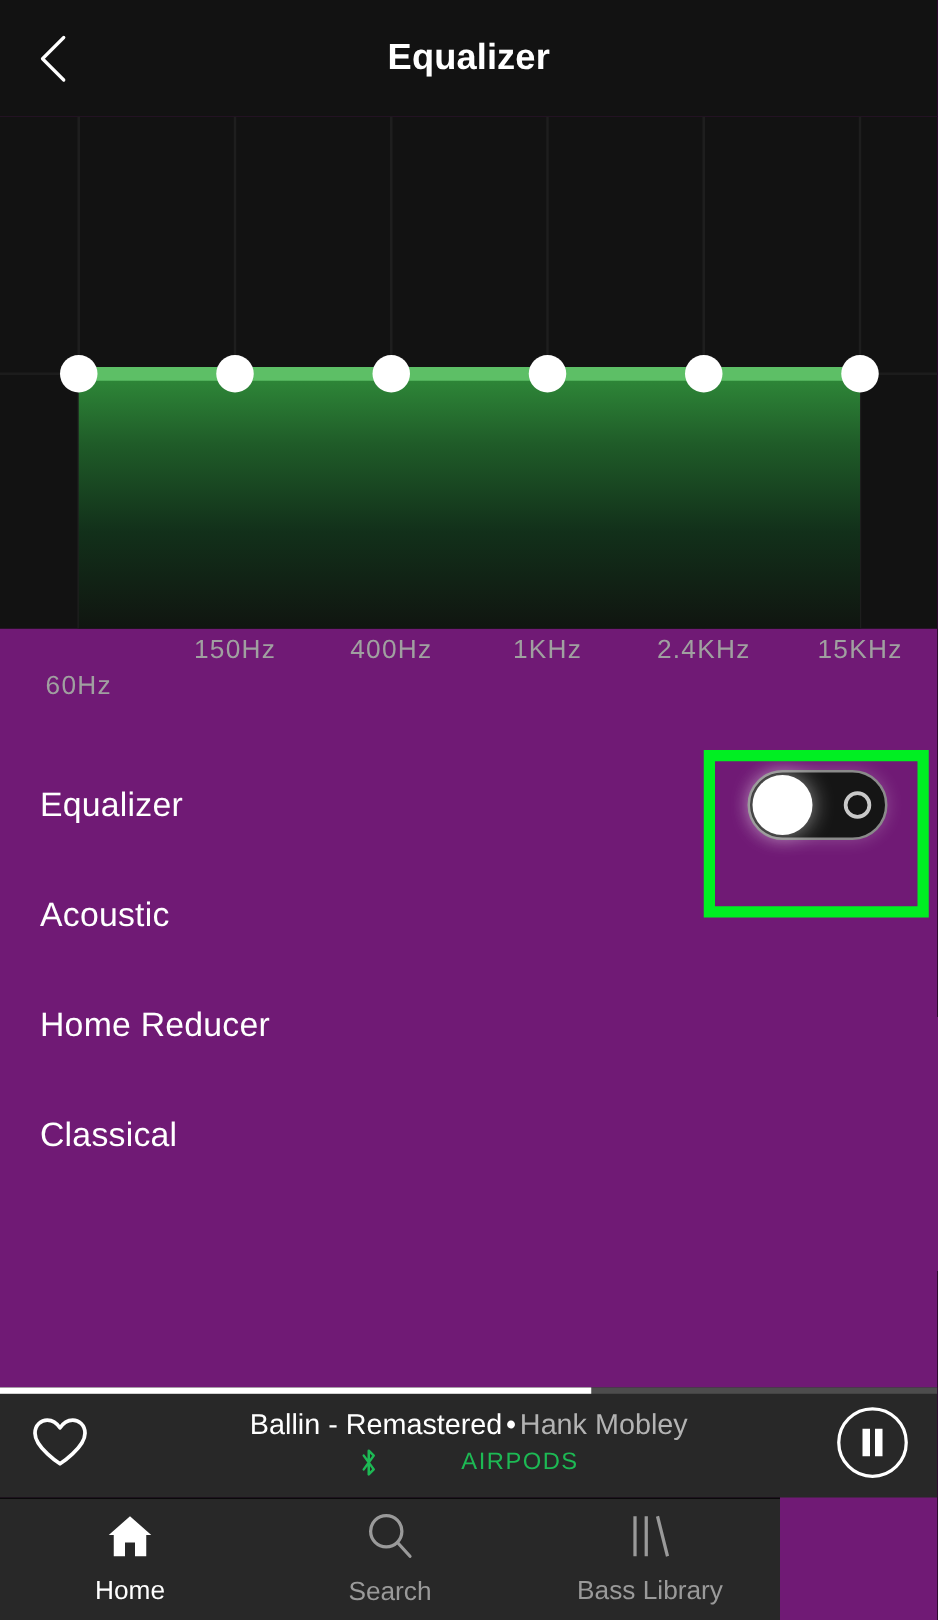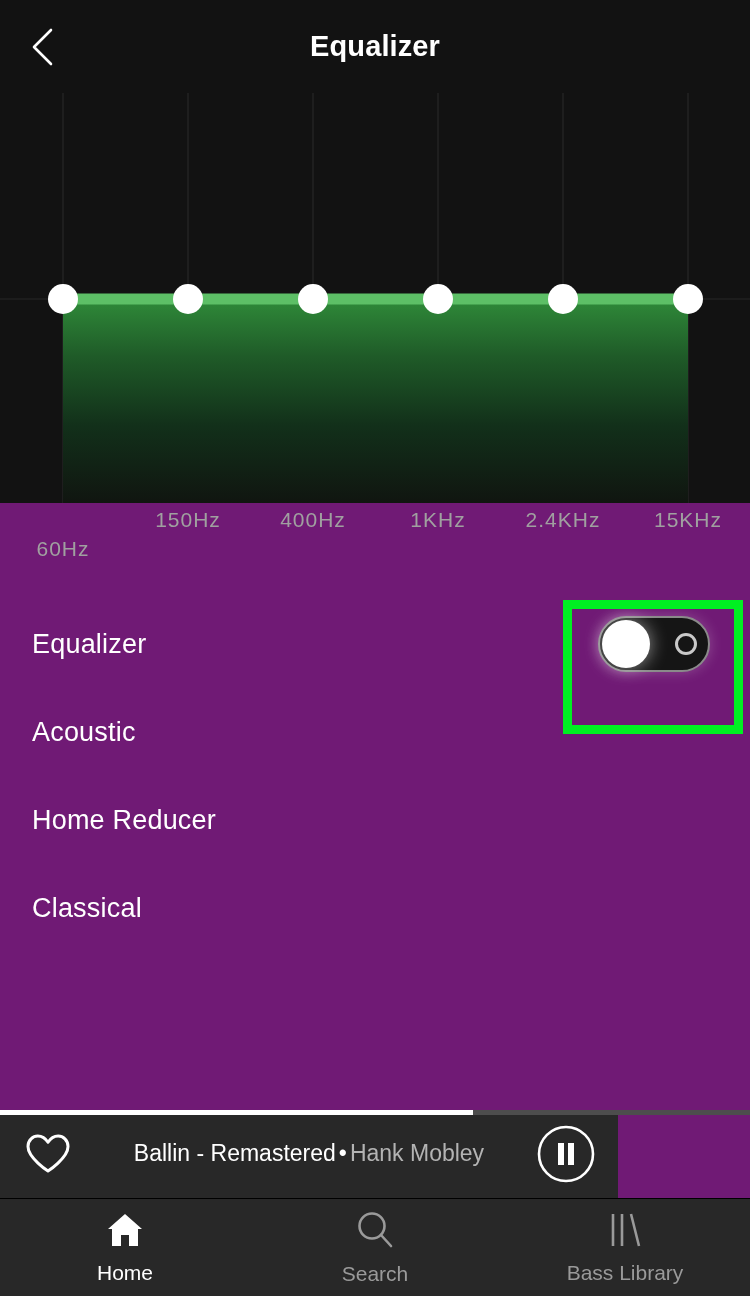--- a/index.html
+++ b/index.html
@@ -108,21 +108,21 @@
     position:absolute;
     left:563px; top:600px;
     width:180px; height:134px;
     border:9px solid #00ef22;
     pointer-events:none;
   }
 
   
   .now-playing {
     position:absolute; left:0; top:1110px;
-    width:618px; height:88px;
+    width:750px; height:88px;
     background:#282828;
   }
   .progress-track {
     position:absolute; left:0; top:0;
     width:750px; height:5px;
     background:#4d4d4d;
   }
   .progress-fill {
     position:absolute; left:0; top:0;
     height:5px;
@@ -157,21 +157,21 @@
   .np-pause {
     position:absolute; right:22px; top:50%;
     transform:translateY(-50%);
     width:60px; height:60px;
     cursor:pointer;
   }
 
   
   .bottom-nav {
     position:absolute; left:0; top:1198px;
-    width:750px; height:98px;
+    width:624px; height:98px;
     background:#282828;
     border-top:1px solid #000;
     display:flex;
   }
   .nav-item {
     flex:1;
     display:flex; flex-direction:column;
     align-items:center; justify-content:center;
     gap:8px;
     cursor:pointer;
@@ -265,20 +265,26 @@
     <div class="np-heart">
       <svg width="46" height="42" viewBox="0 0 46 42">
         <path d="M23 38 C23 38 3 25 3 13.5 C3 7 8 3 12.8 3 C17 3 20.8 5.8 23 9.3 C25.2 5.8 29 3 33.2 3 C38 3 43 7 43 13.5 C43 25 23 38 23 38 Z" fill="none" stroke="#ffffff" stroke-width="3" stroke-linejoin="round"></path>
       </svg>
     </div>
 
     <div class="np-center">
       <div class="np-track-line">
         <span class="np-title">Ballin - Remastered</span><span class="np-sep">•</span><span class="np-artist">Hank Mobley</span>
       </div>
+      <div class="np-device-line">
+        <svg width="16" height="24" viewBox="0 0 16 24">
+          <path d="M4 6.5 L12 17.5 L8 21.5 L8 2.5 L12 6.5 L4 17.5" fill="none" stroke="#1db954" stroke-width="2" stroke-linecap="round" stroke-linejoin="round"></path>
+        </svg>
+        <span class="np-device">AIRPODS</span>
+      </div>
     </div>
 
     <div class="np-pause">
       <svg width="60" height="60" viewBox="0 0 60 60">
         <circle cx="30" cy="30" r="27" fill="none" stroke="#ffffff" stroke-width="2.6"></circle>
         <rect x="22" y="19" width="6" height="22" fill="#ffffff"></rect>
         <rect x="32" y="19" width="6" height="22" fill="#ffffff"></rect>
       </svg>
     </div>
   </div>

